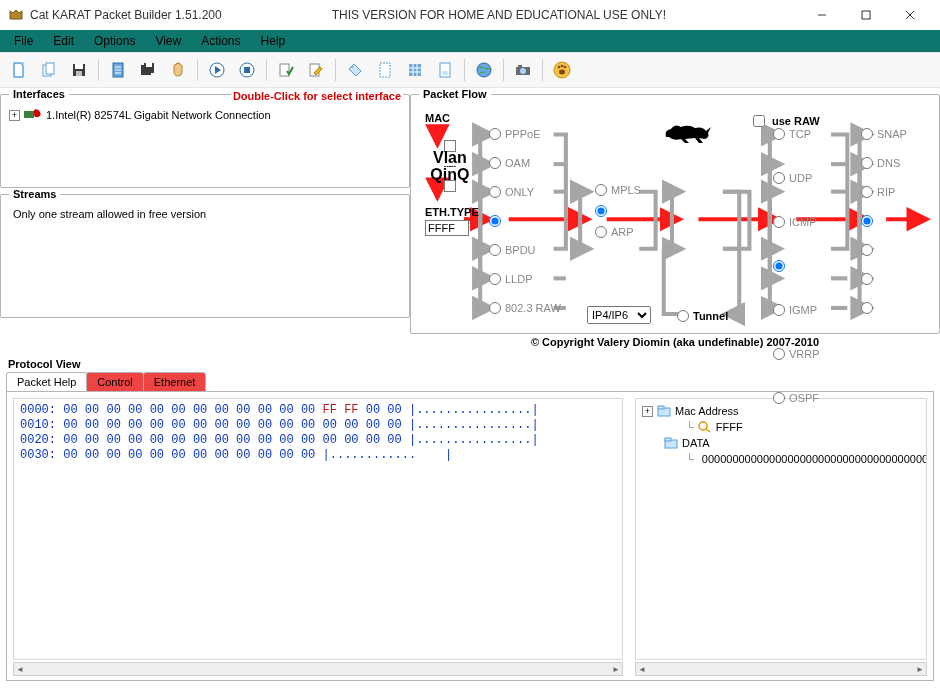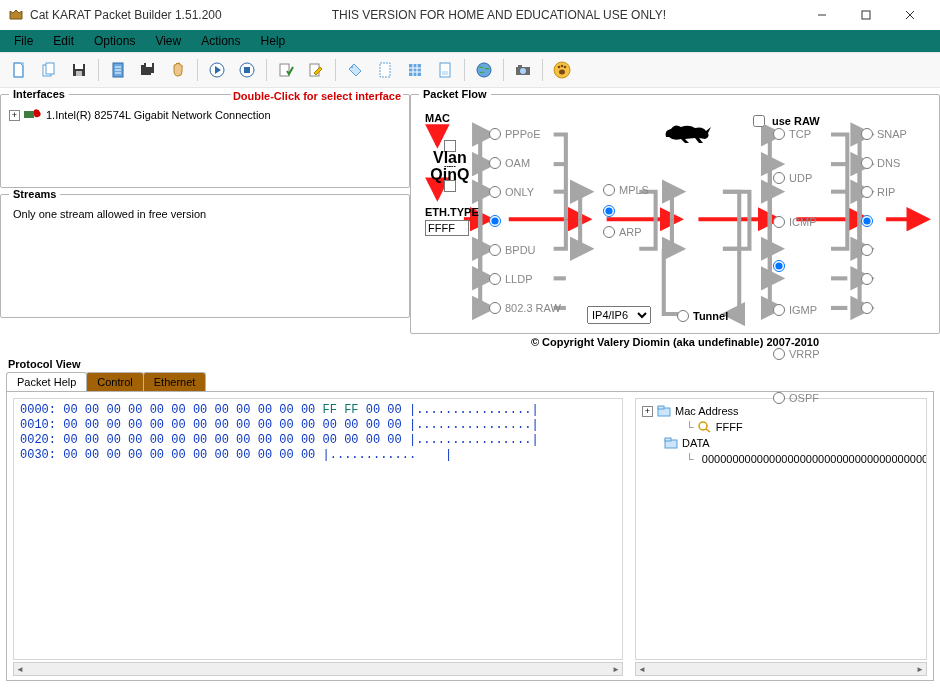--- a/index.html
+++ b/index.html
@@ -37,42 +37,42 @@
   .pktflow{height:232px;position:relative;}
   .flow-left-labels{position:absolute;left:6px;top:6px;font-weight:bold;}
   .flow-left-labels div{margin-bottom:2px;}
   .eth-type-input{width:44px;height:16px;border:1px solid #7a7a7a;font-family:inherit;font-size:11px;text-align:left;padding-left:2px;box-sizing:border-box;}
   .use-raw{position:absolute;top:6px;left:330px;display:flex;align-items:center;gap:4px;font-weight:bold;}
   .use-raw input{width:12px;height:12px;}
   .cat-icon{position:absolute;top:12px;left:244px;width:50px;height:26px;}
   
   .protocol-col{position:absolute;top:8px;width:80px;display:flex;flex-direction:column;gap:3px;}
   .col1{left:70px;top:20px;gap:13px;}
-  .col2{left:184px;top:76px;gap:5px;}
+  .col2{left:176px;top:76px;gap:5px;}
   .col3{left:258px;top:76px;gap:13px;}
   .col4{left:354px;top:20px;gap:28px;}
   .col5{left:442px;top:20px;gap:13px;}
   .proto{display:flex;align-items:center;gap:4px;font-size:11px;font-weight:normal;height:16px;}
   .proto input[type=radio]{width:12px;height:12px;margin:0;}
   .proto.dim{color:#888;}
   .ip-select{position:absolute;left:168px;bottom:2px;display:flex;align-items:center;}
   .ip-select select{font-size:11px;height:18px;width:64px;}
   .tunnel{position:absolute;left:258px;bottom:4px;display:flex;align-items:center;gap:4px;font-weight:bold;}
   .tunnel input[type=radio]{width:12px;height:12px;margin:0;}
   
   .protoview-label{font-weight:bold;margin:6px 8px 2px 8px;}
   .tabstrip{margin-left:6px;display:flex;align-items:flex-end;}
-  .tab{border:1px solid #b5b5b5;border-bottom:none;background:#a16207;padding:3px 10px;font-size:11px;border-radius:3px 3px 0 0;margin-right:-1px;}
+  .tab{border:1px solid #b5b5b5;border-bottom:none;background:#ef4444;padding:3px 10px;font-size:11px;border-radius:3px 3px 0 0;margin-right:-1px;}
   .tab.active{background:#fff;position:relative;z-index:2;}
   .lower-frame{border:1px solid #b5b5b5;margin:0 6px 6px 6px;height:290px;display:flex;flex-direction:row;box-sizing:border-box;}
   .hex-pane{flex:0 0 622px;border-right:0px solid #b5b5b5;position:relative;box-sizing:border-box;}
   .hex-inner{position:absolute;left:6px;top:6px;right:6px;bottom:20px;border:1px solid #d6d6d6;background:#fff;padding:4px 6px;font-family:Consolas, "Courier New", monospace;font-size:12px;line-height:15px;overflow:auto;white-space:pre;}
   .hex-inner .off{color:#0a36c2;}
   .hex-inner .byte{color:#0a36c2;}
-  .hex-inner .byteR{color:#0f766e;}
+  .hex-inner .byteR{color:#b91c1c;}
   .hex-inner .asc{color:#0a36c2;}
   .tree-pane{flex:1;position:relative;box-sizing:border-box;}
   .tree-inner{position:absolute;left:6px;top:6px;right:6px;bottom:20px;border:1px solid #d6d6d6;background:#fff;padding:4px 6px;overflow:auto;}
   .tree-inner ul{list-style:none;margin:0;padding:0;}
   .tree-inner li{padding:2px 0 2px 0;display:flex;align-items:center;gap:4px;white-space:nowrap;}
   .tree-inner li .plus{width:9px;height:9px;border:1px solid #888;display:inline-flex;align-items:center;justify-content:center;font-size:9px;line-height:1;}
   .tree-inner li.indent1{padding-left:22px;}
   .tree-inner li.indent2{padding-left:44px;}
   .tree-icon{width:14px;height:12px;}
   .hscroll{position:absolute;left:6px;right:6px;bottom:4px;height:14px;background:#efefef;border:1px solid #cfcfcf;display:flex;justify-content:space-between;align-items:center;font-size:8px;color:#666;box-sizing:border-box;}

